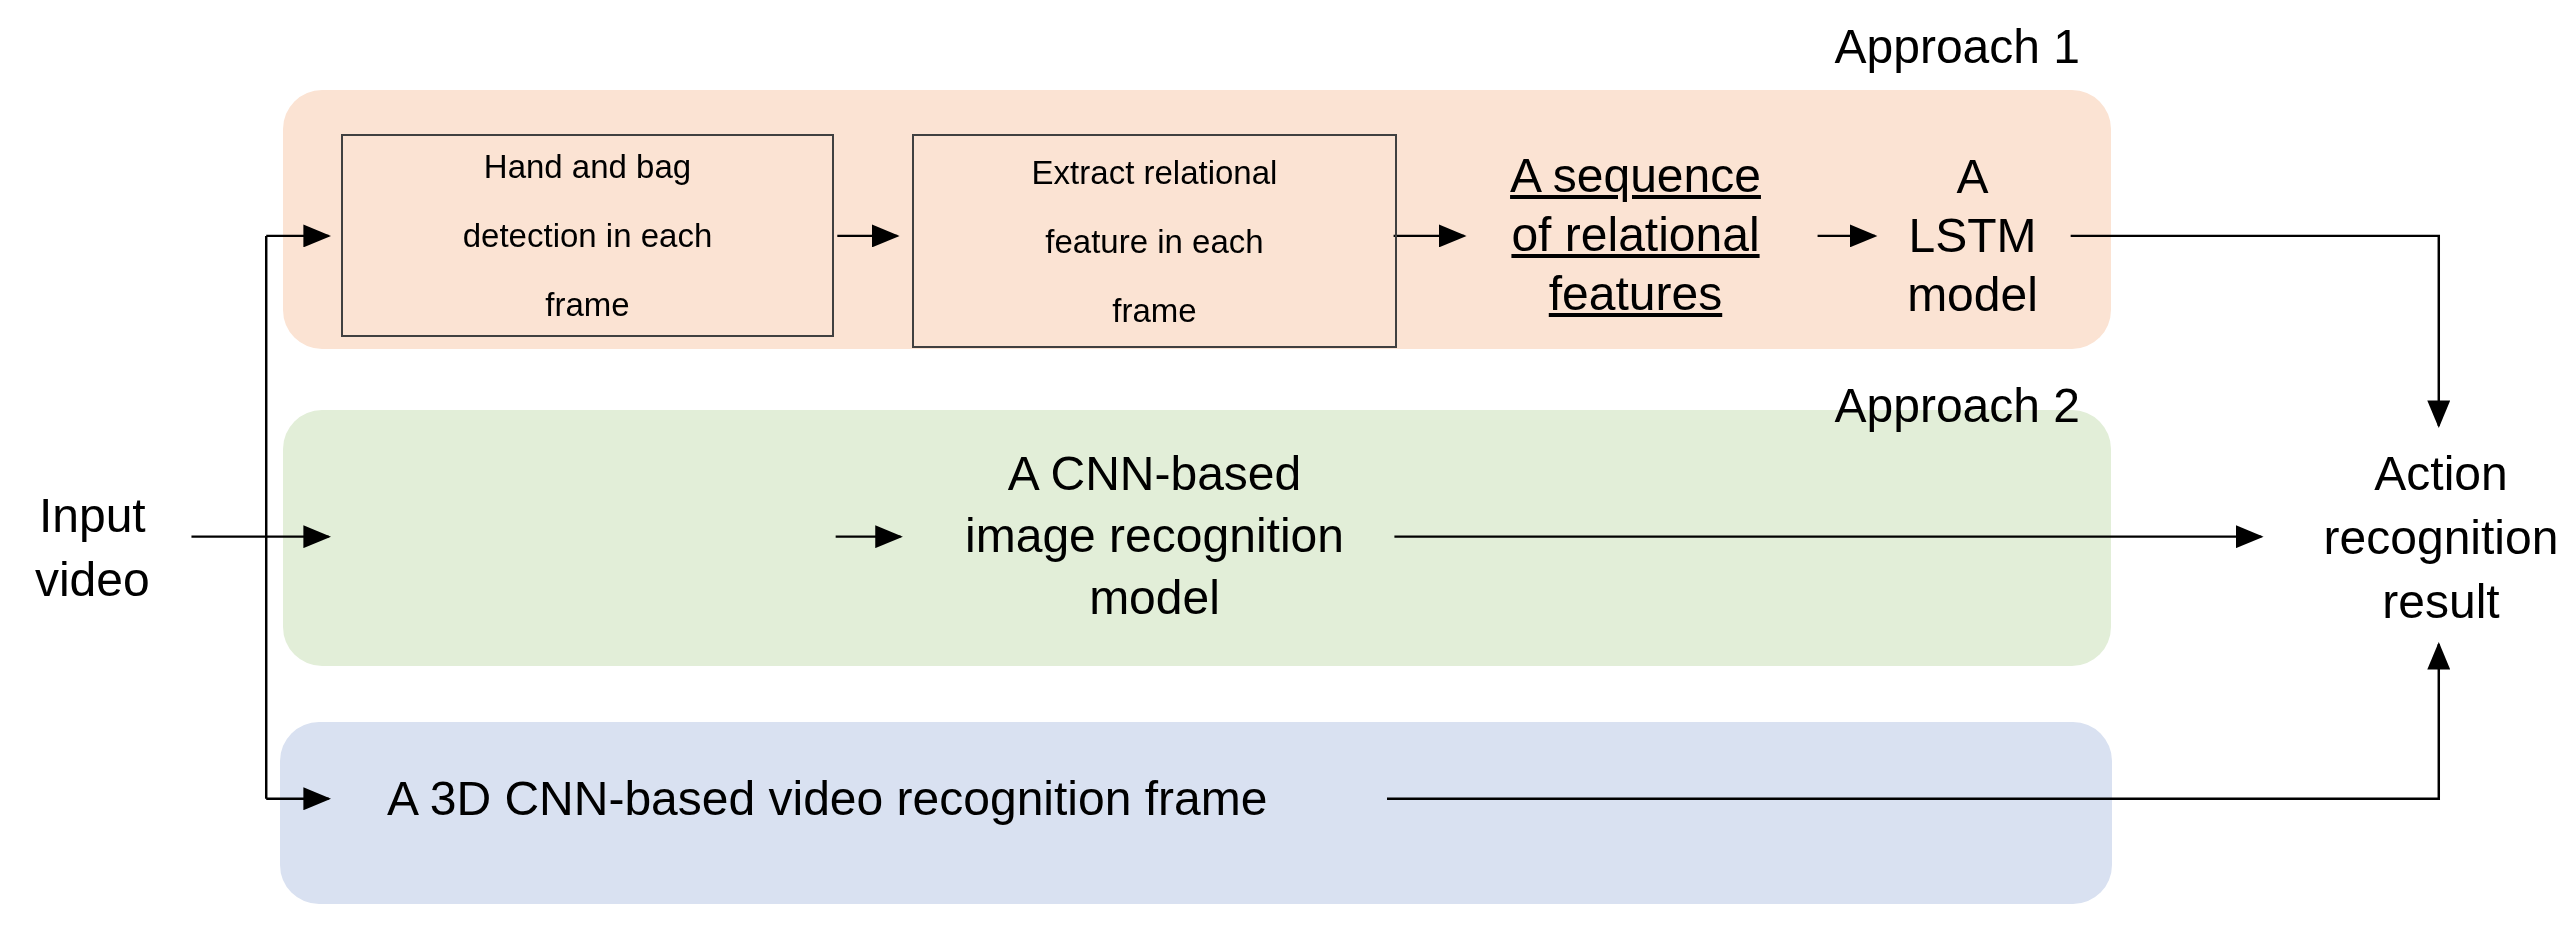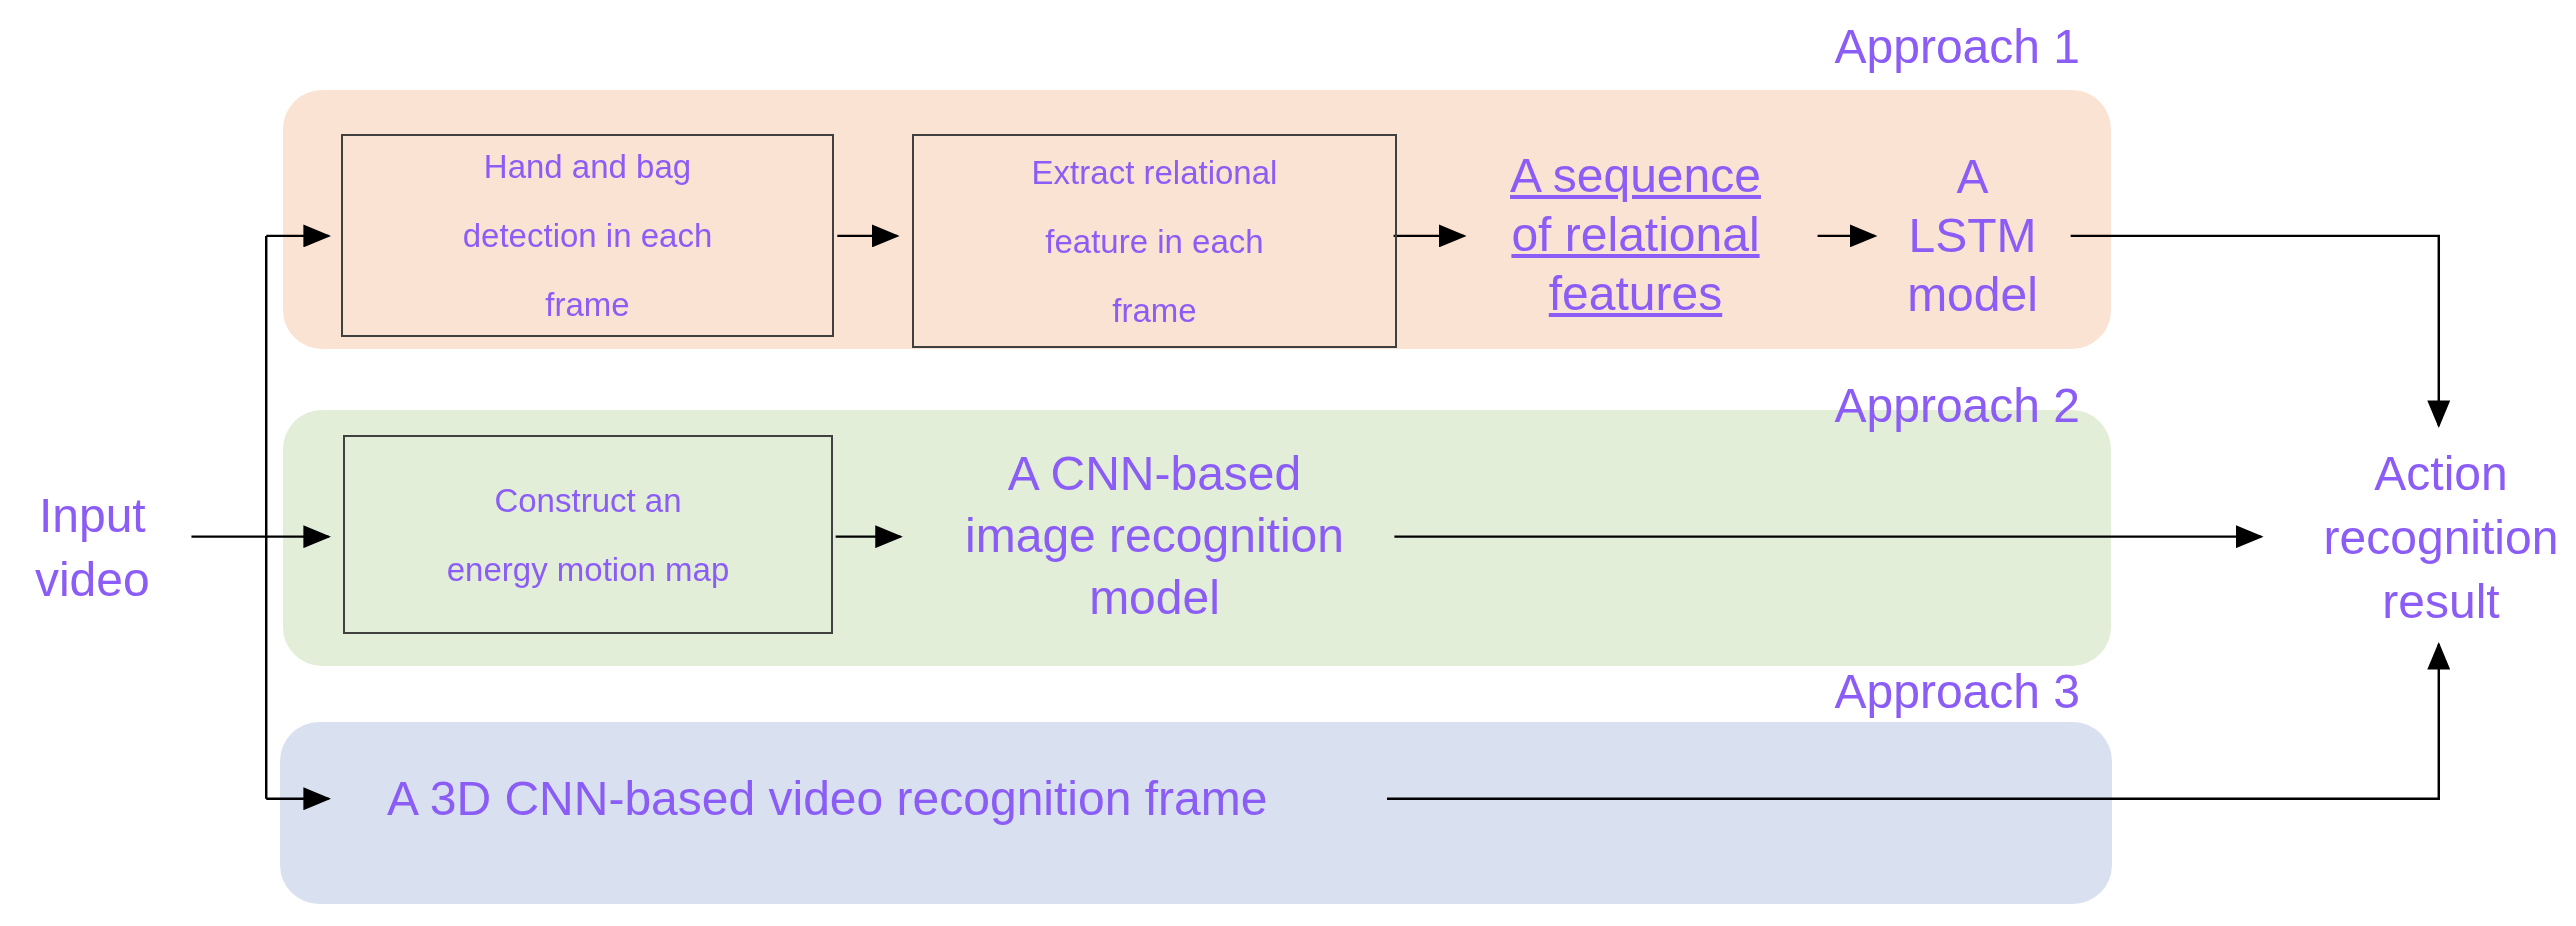--- a/index.html
+++ b/index.html
@@ -1,21 +1,21 @@
 <!DOCTYPE html>
 <html style="font-size:13px"><head>
 <meta charset="utf-8">
 <style>
   html,body{margin:0;padding:0;background:#ffffff;}
   .canvas{
     position:relative;
     width:2576px;height:927px;
     background:#ffffff;
     font-family:"Liberation Sans", sans-serif;
-    color:#8b5cf6;
+    color:#000000;
     overflow:hidden;
   }
   .panel{
     position:absolute;
     border-radius:39px;
   }
   .panel.orange{left:283px;top:90px;width:1828px;height:259px;background:#fbe3d3;}
   .panel.green {left:283px;top:410px;width:1828px;height:256px;background:#e2eed8;}
   .panel.blue  {left:280px;top:722px;width:1832px;height:182px;background:#d9e1f1;}
   .approach-label{
@@ -86,21 +86,20 @@
     <path d="M2520,287 H2968 V518" stroke="#000" stroke-width="3" fill="none" marker-end="url(#ah)"></path>
     <path d="M1017,653 H1096" stroke="#000" stroke-width="3" fill="none" marker-end="url(#ah)"></path>
     <path d="M1697,653 H2752" stroke="#000" stroke-width="3" fill="none" marker-end="url(#ah)"></path>
     <path d="M1688,972 H2968 V784" stroke="#000" stroke-width="3" fill="none" marker-end="url(#ah)"></path>
   </svg>
 
   <div class="layer-boxes">
 
     <div class="approach-label lbl-1">Approach 1</div>
     <div class="approach-label lbl-2">Approach 2</div>
-    <div class="approach-label lbl-3">Approach 3</div>
 
     <div class="freetxt txt-input">Input
 video</div>
 
     <div class="stepbox box-hand">
       <div class="txt">Hand and bag
 detection in each
 frame</div>
     </div>
 
@@ -111,24 +110,20 @@
     </div>
 
     <div class="freetxt txt-seq">A sequence
 of relational
 features</div>
 
     <div class="freetxt txt-lstm">A
 LSTM
 model</div>
 
-    <div class="stepbox box-construct">
-      <div class="txt">Construct an
-energy motion map</div>
-    </div>
 
     <div class="freetxt txt-cnn">A CNN-based
 image recognition
 model</div>
 
     <div class="freetxt txt-video3">A 3D CNN-based video recognition frame</div>
 
     <div class="freetxt txt-action">Action
 recognition
 result</div>

